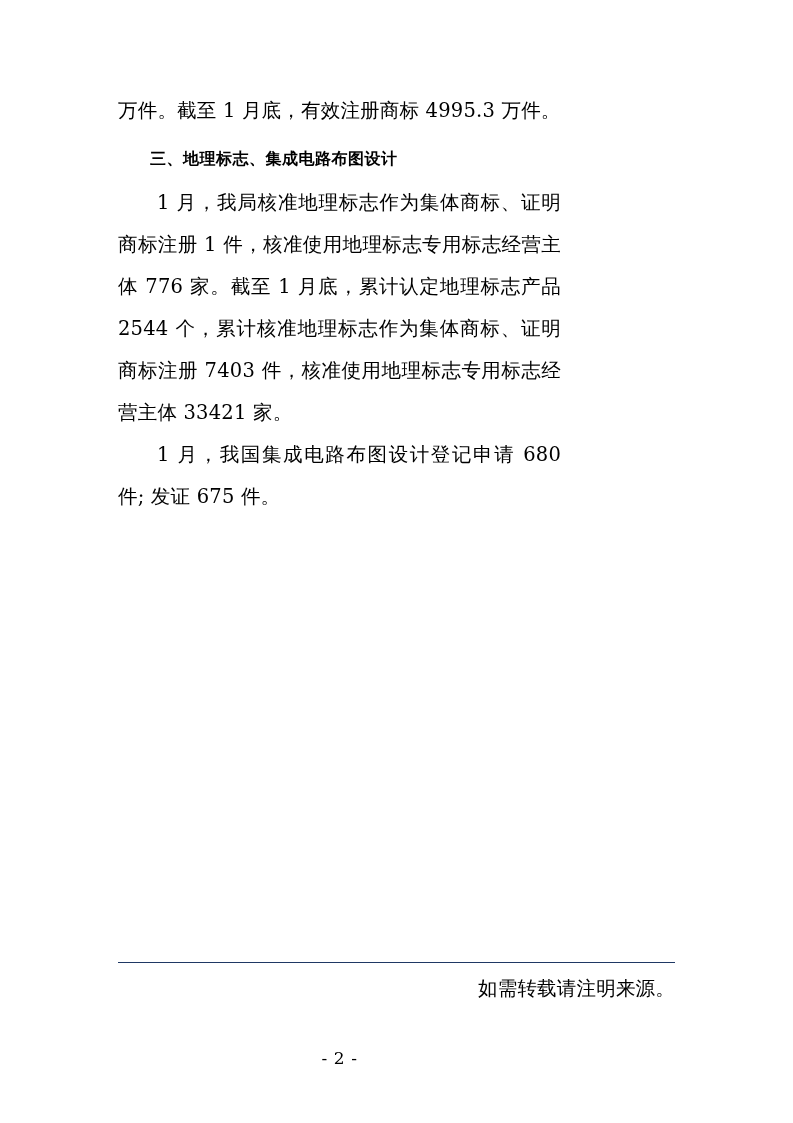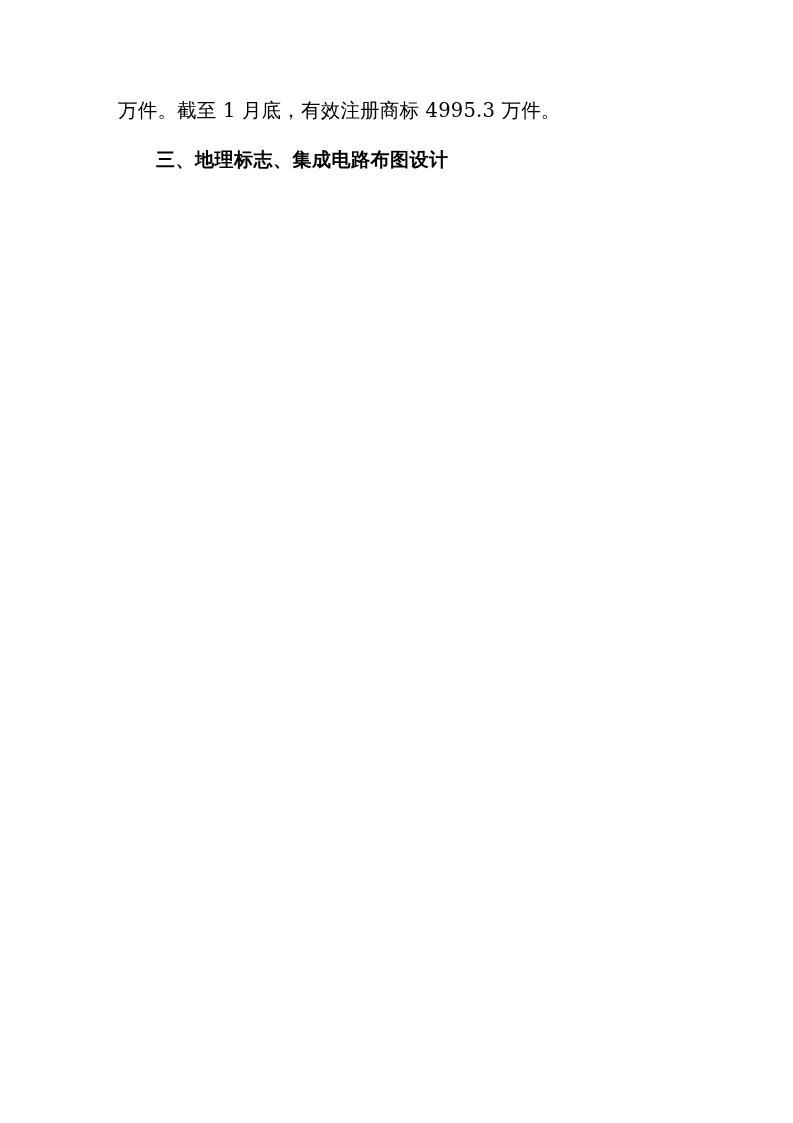--- a/index.html
+++ b/index.html
@@ -33,21 +33,21 @@
     margin: 0;
     text-indent: 2em;
   }
   .para.no-indent {
     text-indent: 0;
   }
   .heading {
     margin: 0;
     font-weight: bold;
     font-family: "DejaVu Sans", "Liberation Sans", sans-serif;
-    font-size: 19px;
+    font-size: 16px;
     text-indent: 2em;
     line-height: 46px;
     letter-spacing: 0.5px;
   }
   .spacer-sm { height: 4px; }
 
   .footer-area {
     position: absolute;
     left: 0;
     right: 0;
@@ -90,18 +90,25 @@
 
   <div class="doc-body">
 
     <p class="para no-indent">万件。截至 1 月底，有效注册商标 4995.3 万件。</p>
 
 
     <div class="spacer-sm"></div>
 
     <p class="heading">三、地理标志、集成电路布图设计</p>
 
+    <p class="para">1 月，我局核准地理标志作为集体商标、证明商标注册 1 件，核准使用地理标志专用标志经营主体 776 家。截至 1 月底，累计认定地理标志产品 2544 个，累计核准地理标志作为集体商标、证明商标注册 7403 件，核准使用地理标志专用标志经营主体 33421 家。</p>
 
+    <p class="para">1 月，我国集成电路布图设计登记申请 680 件; 发证 675 件。</p>
 
   </div>
 
+  <div class="footer-area">
+    <div class="footer-rule"></div>
+    <div class="footer-note">如需转载请注明来源。</div>
+    <div class="page-number">- 2 -</div>
+  </div>
 
 </div>
 
 </body></html>

